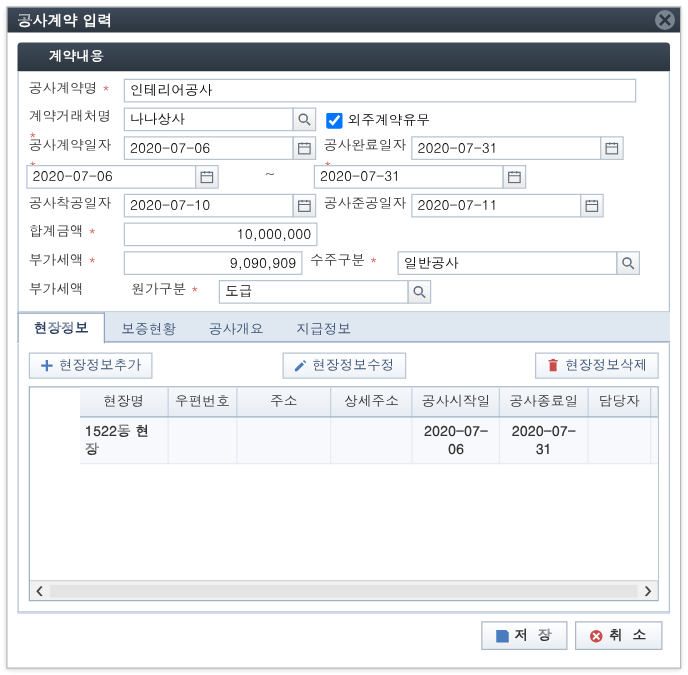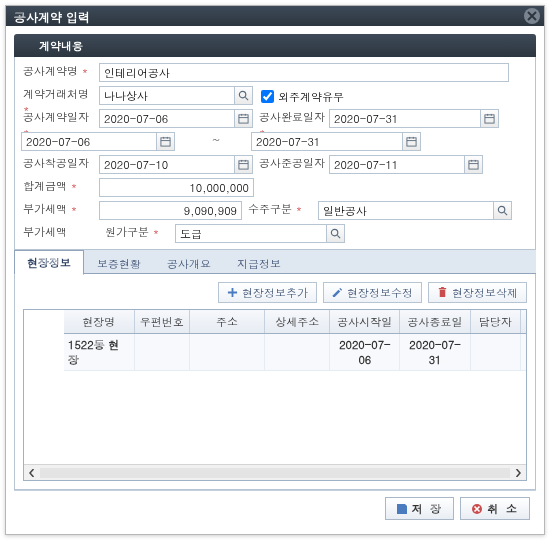--- a/index.html
+++ b/index.html
@@ -141,21 +141,21 @@
     border: 1px solid #b7c4d2;
     border-top: none;
     flex: 1;
     padding: 8px;
     display: flex;
     flex-direction: column;
     min-height: 216px;
   }
   .tool-row {
     display: flex;
-    justify-content: flex-end;
+    justify-content: space-between;
     gap: 6px;
     margin-bottom: 6px;
   }
   .tbtn {
     border: 1px solid #b7c4d2;
     background: linear-gradient(to bottom, #ffffff, #eef2f7);
     padding: 2px 8px;
     display: inline-flex;
     align-items: center;
     gap: 4px;

